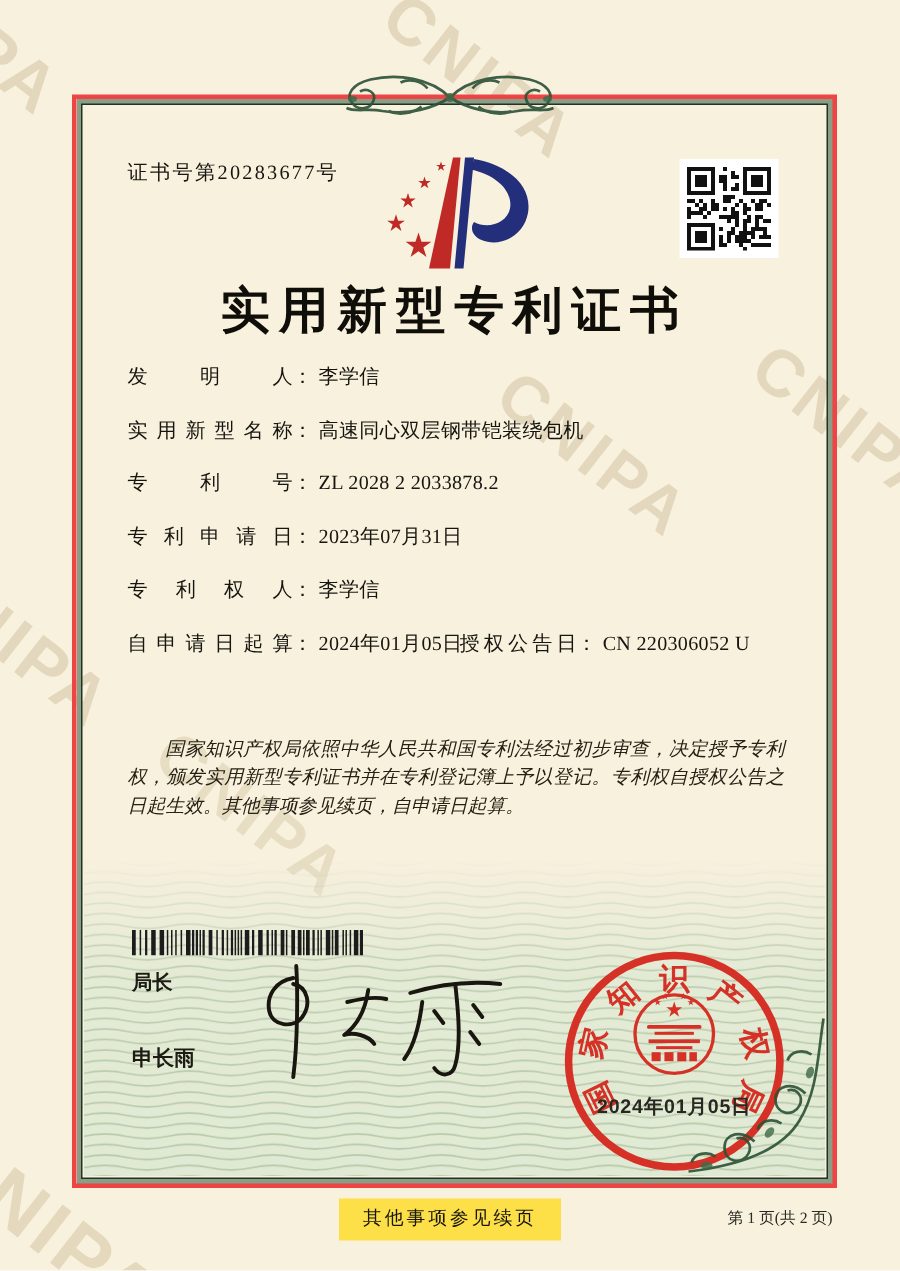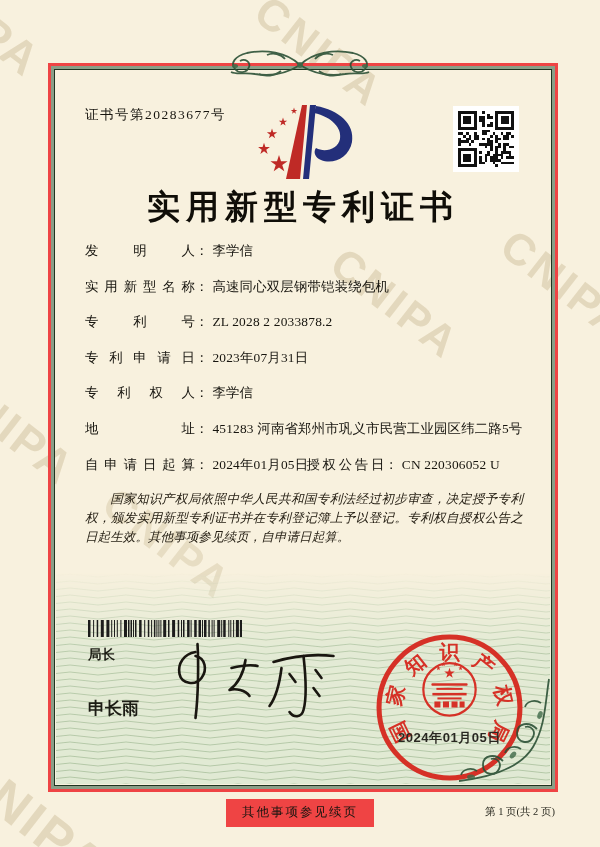--- a/index.html
+++ b/index.html
@@ -49,36 +49,36 @@
   .paras{position:absolute;left:34px;top:424px;width:438px;font-size:12.6px;line-height:19px;
          text-align:justify;color:#262015;font-style:italic;}
   .paras p{margin:0 0 5px 0;text-indent:2em;}
 
   .barcode{position:absolute;left:37px;top:554px;width:154px;height:17px;}
   .barcode rect{fill:#1c1c1c;}
 
   .sig-role{position:absolute;left:37px;top:580px;font-family:"Liberation Sans","DejaVu Sans",sans-serif;
             font-size:13.5px;font-weight:bold;color:#1c1c14;}
   .sig-name{position:absolute;left:37px;top:631px;font-family:"Liberation Sans","DejaVu Sans",sans-serif;
-            font-size:17px;font-weight:bold;color:#1c1c14;}
+            font-size:14px;font-weight:bold;color:#1c1c14;}
   .signature{position:absolute;left:112px;top:574px;width:185px;height:95px;}
   .signature path{stroke:#191610;stroke-width:2.6;fill:none;stroke-linecap:round;stroke-linejoin:round;}
 
   .seal{position:absolute;left:322px;top:565px;width:153px;height:153px;opacity:.95;}
   #seal-arc text{fill:#d6281e;font-size:20px;font-weight:bold;font-family:"Liberation Serif",serif;}
   .seal-date{fill:#1f1d18;font-size:13px;font-weight:bold;letter-spacing:.5px;
              font-family:"Liberation Sans",sans-serif;}
 
   .pagefooter{position:absolute;left:0;top:739px;width:100%;text-align:right;font-size:10.5px;color:#2a2a20;}
 
   .corner-flourish{position:absolute;right:2px;bottom:2px;width:112px;height:112px;}
   .top-ornament{position:absolute;left:215px;top:42px;width:170px;height:46px;z-index:2;}
 
   .cont-label{position:absolute;left:50%;top:799px;transform:translateX(-50%);
-              background:#ef4444;padding:5px 16px 6px;font-size:12.5px;letter-spacing:2px;
+              background:#fde047;padding:5px 16px 6px;font-size:12.5px;letter-spacing:2px;
               color:#17150f;z-index:2;}
 </style>
 </head>
 <body>
 
 <div class="page">
 
   <div class="wm wm-a">CNIPA</div>
   <div class="wm wm-b">CNIPA</div>
   <div class="wm wm-c">CNIPA</div>
@@ -286,23 +286,20 @@
       <div class="frow">
         <span class="flabel">专利号</span><span class="fcolon">：</span><span class="fvalue">ZL 2028 2 2033878.2</span>
       </div>
       <div class="frow">
         <span class="flabel">专利申请日</span><span class="fcolon">：</span><span class="fvalue">2023年07月31日</span>
       </div>
       <div class="frow">
         <span class="flabel">专利权人</span><span class="fcolon">：</span><span class="fvalue">李学信</span>
       </div>
       <div class="frow">
-        <span class="flabel">地址</span><span class="fcolon">：</span><span class="fvalue">451283 河南省郑州市巩义市民营工业园区纬二路5号</span>
-      </div>
-      <div class="frow">
         <span class="flabel">自申请日起算</span><span class="fcolon">：</span><span class="fvalue fvalue-fixed">2024年01月05日</span><span class="flabel2">授权公告日</span><span class="fcolon">：</span><span class="fvalue">CN 220306052 U</span>
       </div>
     </div>
 
     <div class="paras">
       <p>国家知识产权局依照中华人民共和国专利法经过初步审查，决定授予专利权，颁发实用新型专利证书并在专利登记簿上予以登记。专利权自授权公告之日起生效。其他事项参见续页，自申请日起算。</p>
     </div>
 
     <svg class="barcode" id="barcode-svg" viewBox="0 0 154 17" preserveAspectRatio="none">
         <rect x="0" y="0" width="2.5" height="17"></rect>

